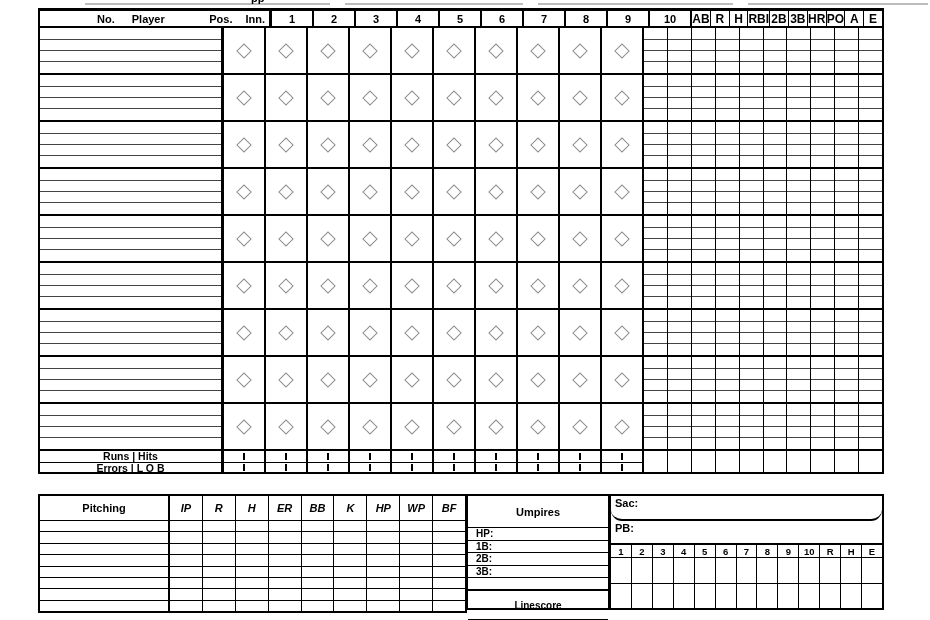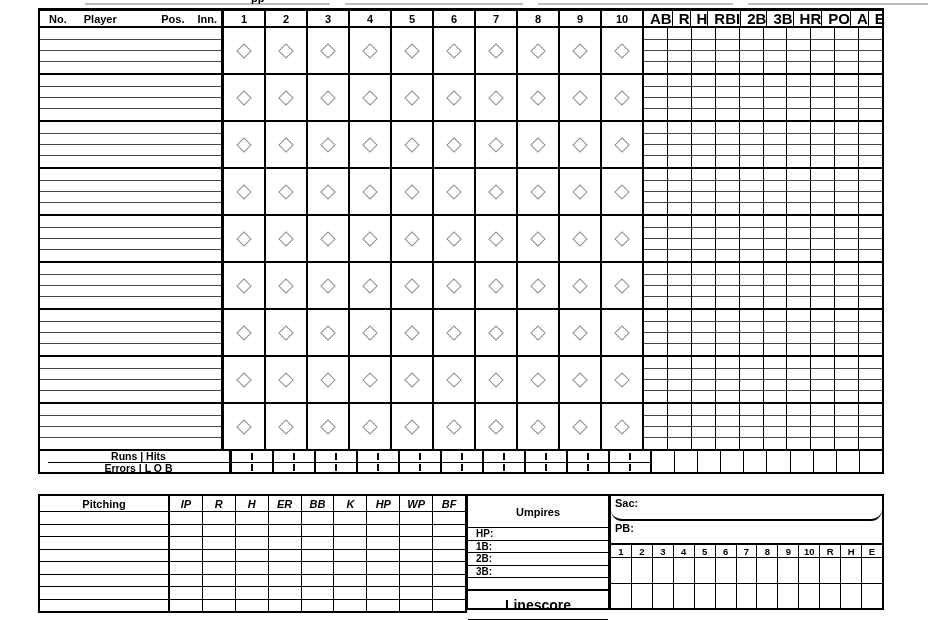--- a/index.html
+++ b/index.html
@@ -7,72 +7,72 @@
   .page { position: relative; width: 930px; height: 620px; background: #fff; overflow: hidden; font-weight: bold; }
 
   
   .seg { position: absolute; height: 2px; background: #bdbdbd; top: 3px; }
   .frag { position: absolute; left: 251px; top: 0; width: 20px; height: 6px; overflow: hidden; }
   .frag span { position: absolute; top: -8px; left: 0; font-size: 11px; }
 
   
   .batting { position: absolute; left: 38px; top: 8px; width: 846px; height: 466px;
              border: 2px solid #000; border-top-width: 3px; display: flex; flex-direction: column; }
-  .hrow { display: flex; height: 17px; border-bottom: 2px solid #000; flex: none; }
+  .hrow { display: flex; height: 17px; border-bottom: 2px solid #000; flex: none; padding-left: 48px; }
   .col-left { width: 184px; border-right: 3px solid #000; position: relative; flex: none; }
   .hleft { display: flex; align-items: center; font-size: 11px; }
   .hno { margin-left: 9px; } .hplayer { margin-left: 17px; }
   .hpos { margin-left: auto; } .hinn { margin-left: 13px; margin-right: 4px; }
   .innings-wrap { width: 420px; display: flex; flex: none; }
   .icell { flex: 1; border-right: 2px solid #000; position: relative; }
   .stats-wrap { flex: 1; display: flex; }
   .scell { flex: 1; border-right: 1.5px solid #000; position: relative; }
   .scell:last-child { border-right: 0; }
   .hlabel { display: flex; align-items: center; justify-content: center; font-size: 11px; }
-  .stats-wrap .hlabel { font-size: 15px; margin-left: 6px; }
+  .stats-wrap .hlabel { font-size: 12px; }
   .blocks { flex: none; }
   .block-row { display: flex; height: 47px; border-bottom: 2px solid #000; }
   .subruled { background-image: linear-gradient(#454545,#454545), linear-gradient(#454545,#454545), linear-gradient(#454545,#454545);
               background-size: 100% 1px; background-repeat: no-repeat;
               background-position: 0 25%, 0 50%, 0 75%; }
   .diamond { position: absolute; left: 50%; top: 50%; width: 11px; height: 11px;
              border: 1px solid #8d8d8d; background: transparent;
              transform: translate(-50%,-50%) rotate(45deg); }
   
   .totals { display: flex; flex: 1; }
-  .totals .col-left { display: flex; flex-direction: column; margin-left: 8px; }
+  .totals .col-left { display: flex; flex-direction: column; }
   .trow-label { flex: 1; display: flex; align-items: center; justify-content: center; font-size: 10.5px; line-height: 1; }
   .trow-label:first-child { border-bottom: 1.5px solid #000; }
   .totals-innings { width: 420px; display: flex; flex-direction: column; flex: none; }
   .tirow { flex: 1; display: flex; }
   .tirow:first-child { border-bottom: 1.5px solid #000; }
   .tick-cell { display: flex; align-items: center; justify-content: center; }
   .tick { width: 2px; height: 7px; background: #000; }
   .totals-stats { flex: 1; display: flex; }
 
   
   .pitching { position: absolute; left: 38px; top: 494px; width: 429px; height: 119px;
               border: 2px solid #000; display: flex; flex-direction: column; }
-  .phead { display: flex; height: 16px; border-bottom: 1.5px solid #000; flex: none; }
+  .phead { display: flex; height: 25px; border-bottom: 1.5px solid #000; flex: none; }
   .pname { width: 130px; border-right: 2.5px solid #000; flex: none; }
   .pcols { flex: 1; display: flex; font-style: italic; }
   .pcell { flex: 1; border-right: 1.5px solid #000; }
   .pcell:last-child { border-right: 0; }
   .phead .pname, .phead .pcell { display: flex; align-items: center; justify-content: center; font-size: 11px; }
   .prows { flex: 1; display: flex; flex-direction: column; }
   .prow { display: flex; flex: 1; border-bottom: 1px solid #000; }
   .prow:last-child { border-bottom: 0; }
 
   
   .umps { position: absolute; left: 467px; top: 494px; width: 143px; height: 116px;
           border: 2px solid #000; border-left-width: 1.5px; display: flex; flex-direction: column; }
   .utitle { height: 32px; border-bottom: 1.5px solid #000; display: flex; align-items: center; justify-content: center; font-size: 11px; flex: none; }
   .urow { height: 12.5px; border-bottom: 1px solid #000; font-size: 10px; line-height: 11.5px; padding-left: 8px; flex: none; }
   .urow-empty { height: 13px; border-bottom: 2px solid #000; flex: none; }
-  .ls-title { height: 29px; border-bottom: 1.5px solid #000; display: flex; align-items: center; justify-content: center; font-size: 14px; flex: none; }
+  .ls-title { height: 29px; border-bottom: 1.5px solid #000; display: flex; align-items: center; justify-content: center; font-size: 10px; flex: none; }
   .team-row { height: 11px; border-bottom: 1px solid #000; flex: none; }
   .team-row.last { flex: 1; border-bottom: 0; }
 
   
   .rightcol { position: absolute; left: 610px; top: 494px; width: 274px; height: 116px;
               border: 2px solid #000; border-left-width: 1px; display: flex; flex-direction: column; }
   .notebox { font-size: 11px; padding: 1px 0 0 4px; flex: none; border-bottom: 2px solid #000; }
   .sbbox { height: 27px; } .sacbox { height: 24.5px; border-radius: 11px; } .pbbox { height: 24.5px; }
   .lshead { height: 13px; border-bottom: 1px solid #000; display: flex; flex: none; }
   .lcell { flex: 1; border-right: 1px solid #000; display: flex; align-items: center; justify-content: center; font-size: 9.5px; }

